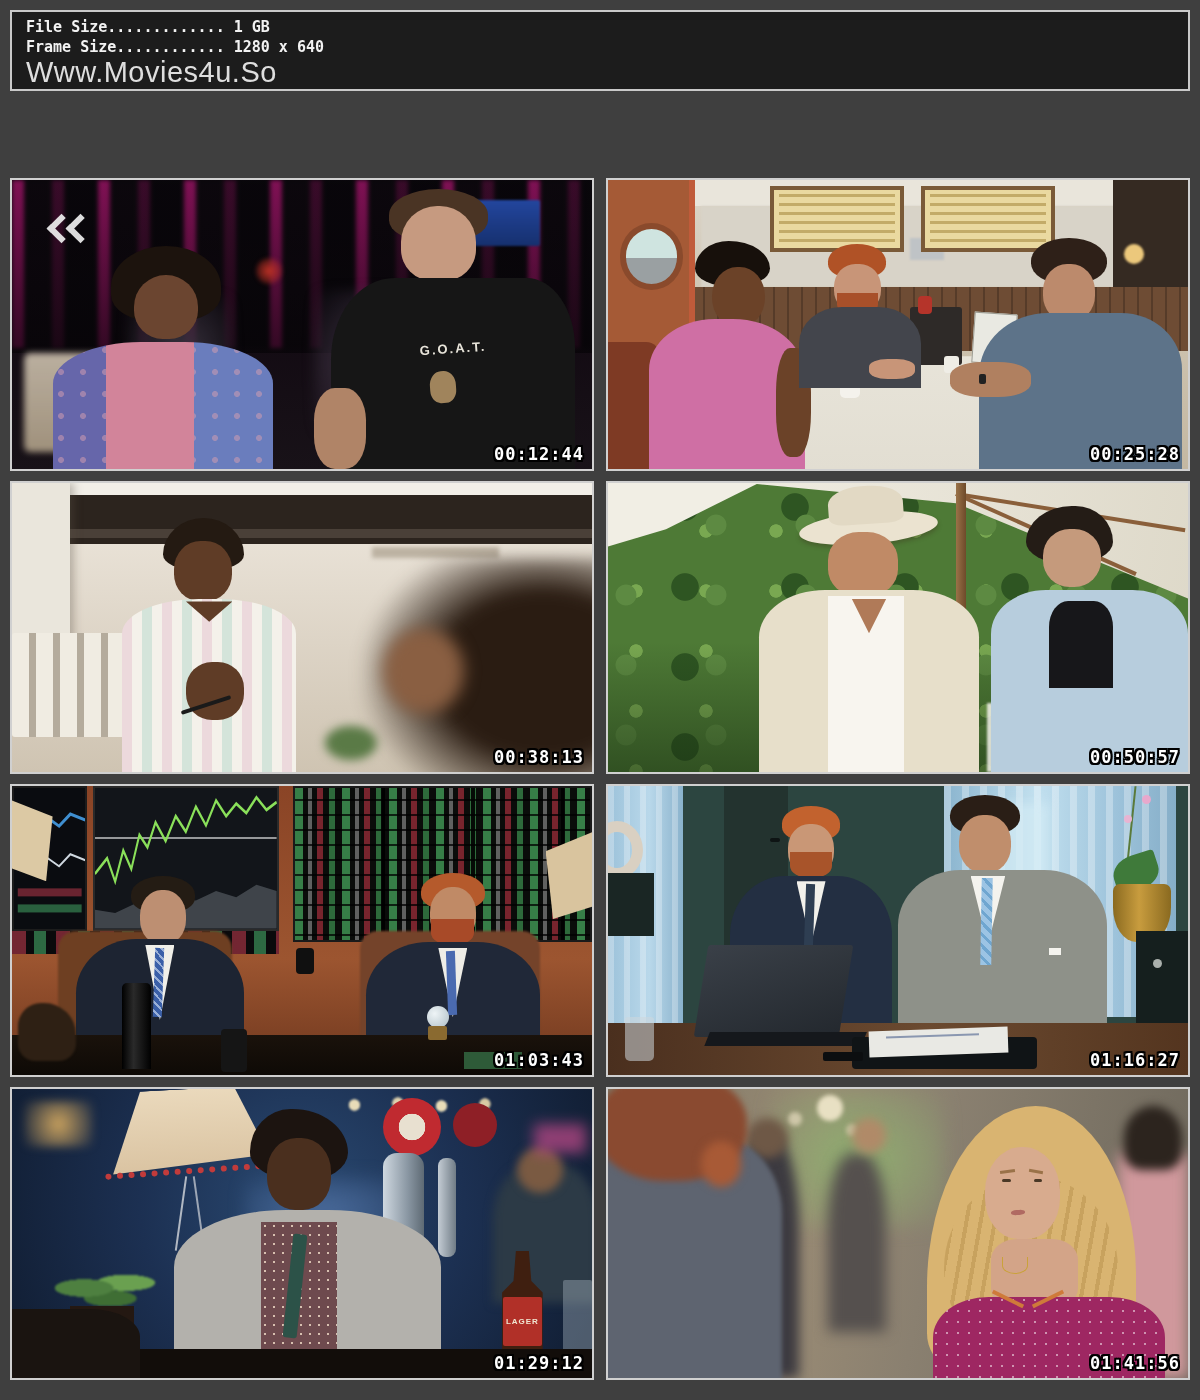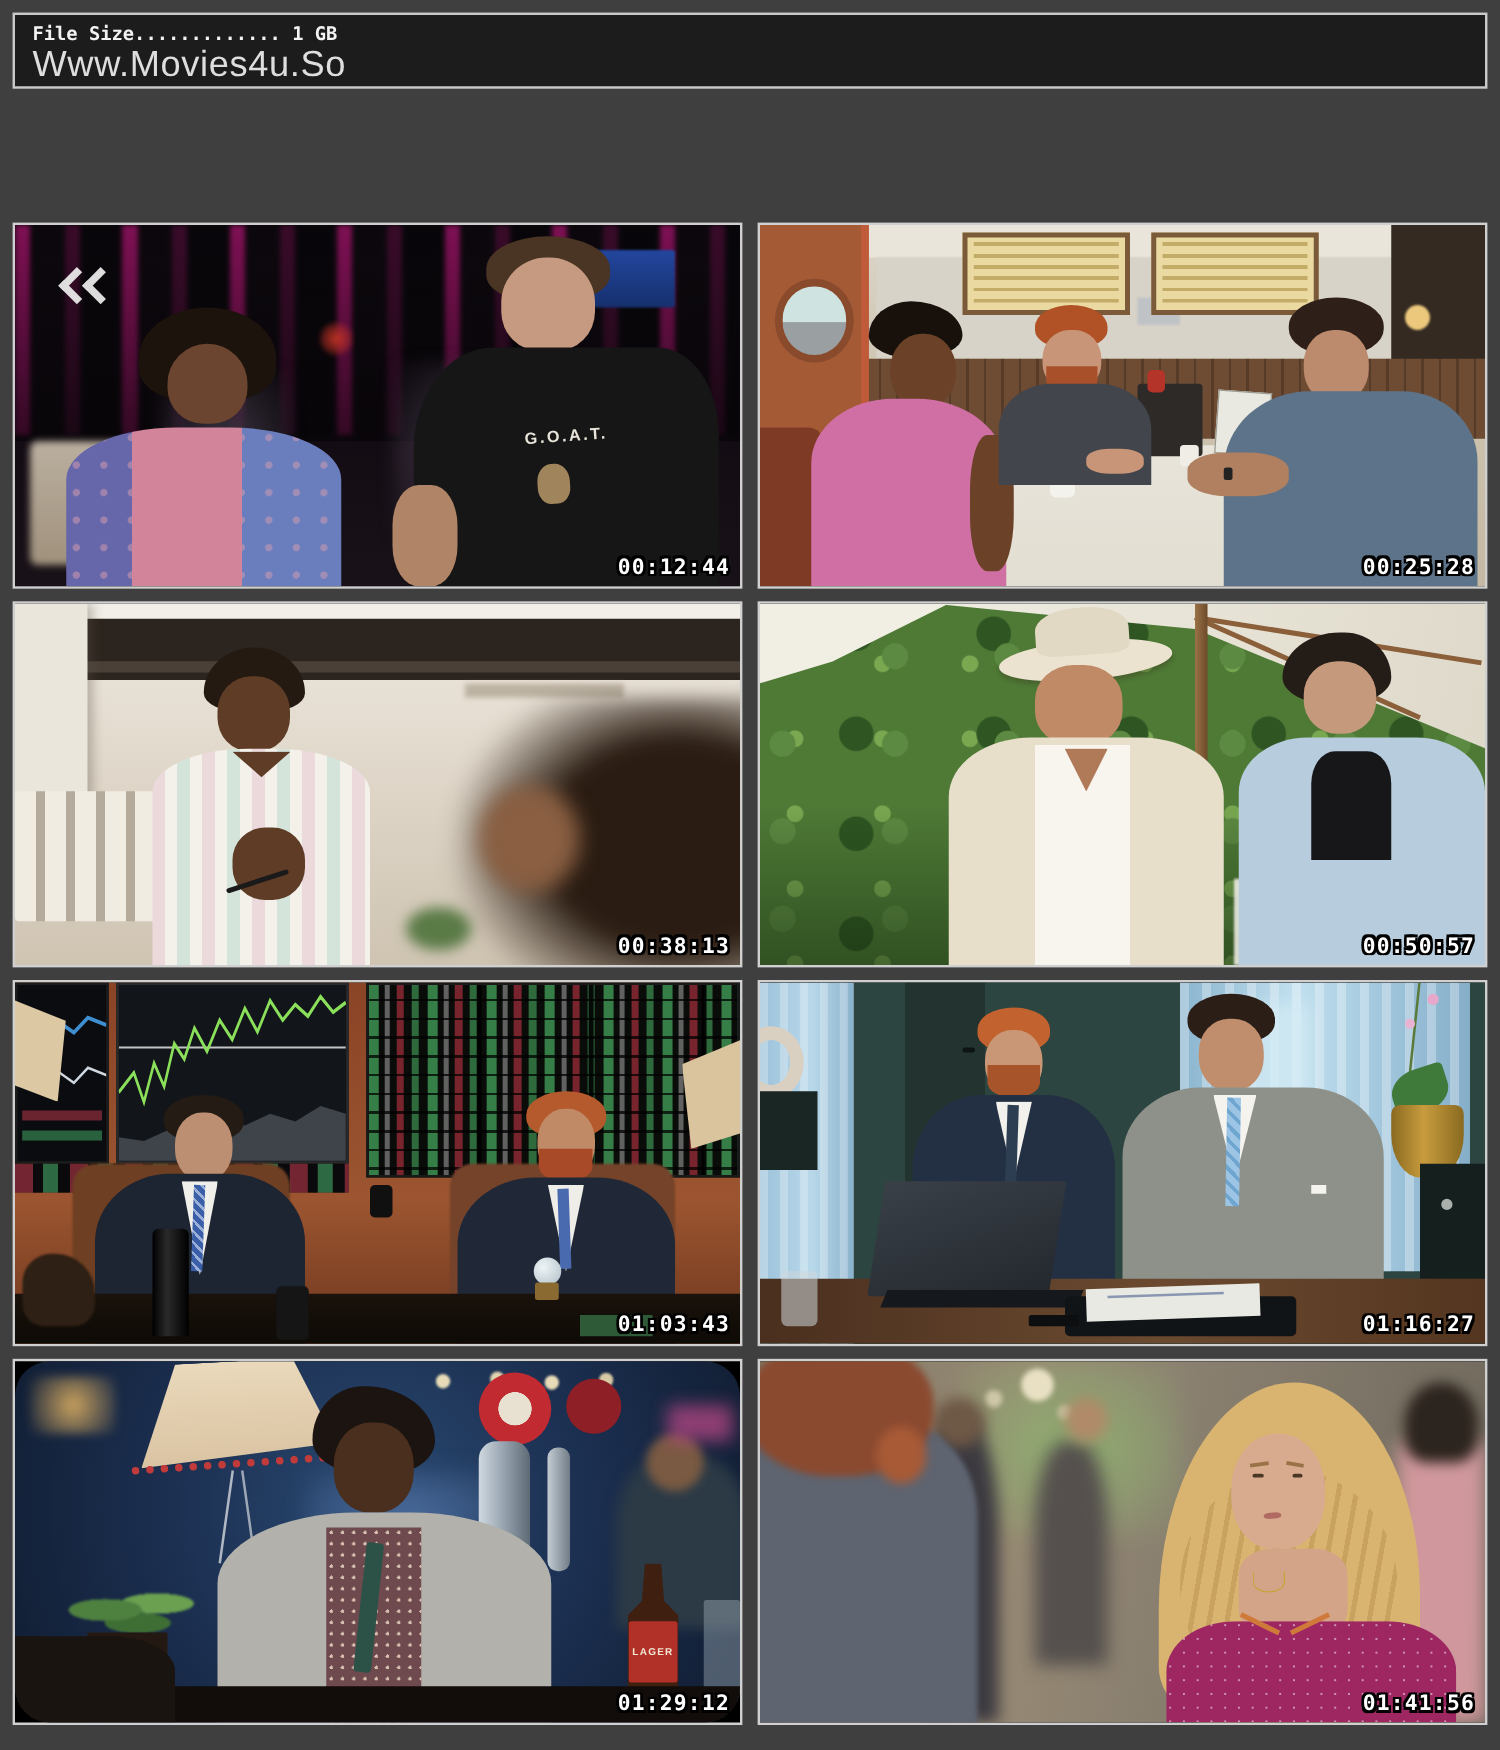--- a/index.html
+++ b/index.html
@@ -24,20 +24,21 @@
     text-shadow:-2px -2px 0 #000,2px -2px 0 #000,-2px 2px 0 #000,2px 2px 0 #000,
                  0 -2px 0 #000,0 2px 0 #000,-2px 0 0 #000,2px 0 0 #000;}
 </style>
 </head>
 <body>
 
 <div class="sheet">
 
   <div class="infobox">
     <div class="info-line">File Size............. 1 GB</div>
+    <div class="info-line">Frame Size............ 1280 x 640</div>
     <div class="watermark">Www.Movies4u.So</div>
   </div>
 
   <div class="grid">
 
     <div class="thumb" title="Two men chatting in a nightclub with pink tiled lights">
       <div class="scene" style="background:linear-gradient(180deg,#0b080d,#130b13 55%,#181218);">
         <div class="a" style="left:0;top:0;right:0;height:58%;opacity:.8;filter:blur(2px);background:repeating-linear-gradient(90deg,rgba(214,25,138,.85) 0 12px,rgba(14,9,15,.95) 12px 40px,rgba(150,20,100,.5) 40px 52px,rgba(9,7,11,.95) 52px 86px);"></div>
         <div class="a" style="left:0;top:0;right:0;height:60%;background:linear-gradient(180deg,rgba(6,4,7,.15),rgba(6,4,7,.7));"></div>
         <div class="a" style="left:42%;top:27%;width:26px;height:26px;border-radius:50%;background:radial-gradient(circle,#c03226,rgba(120,20,20,0));filter:blur(2px);"></div>
@@ -230,21 +231,21 @@
         <div class="a" style="left:42%;top:87%;width:32%;height:11%;background:#101416;border-radius:4px;"></div>
         <div class="a" style="left:45%;top:84%;width:24%;height:9%;background:#e9e9e4;transform:rotate(-2deg);"></div>
         <div class="a" style="left:48%;top:86%;width:16%;height:2px;background:#8a97b0;transform:rotate(-2deg);"></div>
         <div class="a" style="left:3%;top:80%;width:5%;height:15%;background:rgba(205,215,220,.55);border-radius:3px 3px 5px 5px;"></div>
         <div class="a" style="left:37%;top:92%;width:7%;height:3%;background:#0c0e10;border-radius:2px;"></div>
       </div>
       <div class="ts">01:16:27</div>
     </div>
 
     <div class="thumb" title="Man in a gray jacket sitting at a bar with beer taps">
-      <div class="scene" style="background:radial-gradient(circle at 50% 40%,#2a4a72 0%,#1c3052 48%,#101c30 100%);border-radius:28px;">
+      <div class="scene" style="background:radial-gradient(circle at 50% 40%,#2a4a72 0%,#1c3052 48%,#101c30 100%);">
         <div class="a" style="left:56%;top:2%;width:30%;height:7%;background:radial-gradient(circle 6px at 10% 50%,#e8dcb8 90%,transparent),radial-gradient(circle 6px at 35% 40%,#dfd2ae 90%,transparent),radial-gradient(circle 6px at 60% 55%,#e8dcb8 90%,transparent),radial-gradient(circle 6px at 85% 45%,#d8caa4 90%,transparent);filter:blur(1px);"></div>
         <div class="a" style="left:2%;top:4%;width:12%;height:16%;background:radial-gradient(circle,#caa25e,rgba(150,110,60,0));filter:blur(4px);"></div>
         <div class="a" style="left:40%;top:30%;width:28%;height:24%;background:radial-gradient(ellipse,#4a6a9a,rgba(40,60,100,0));filter:blur(8px);"></div>
         <div class="a" style="left:17%;top:0;width:27%;height:30%;clip-path:polygon(20% 0,80% 0,100% 80%,0 94%);background:linear-gradient(180deg,#ead9bc,#d9c2a0);transform:rotate(-3deg);"></div>
         <div class="a" style="left:16%;top:25%;width:29%;height:7px;border-bottom:6px dotted #c23b3b;transform:rotate(-4deg);"></div>
         <div class="a" style="left:29%;top:30%;width:2px;height:26%;background:rgba(240,240,240,.7);transform:rotate(8deg);"></div>
         <div class="a" style="left:32%;top:30%;width:2px;height:26%;background:rgba(240,240,240,.6);transform:rotate(-8deg);"></div>
         <div class="a" style="left:64%;top:3%;width:58px;height:58px;border-radius:50%;background:radial-gradient(circle,#e8e0d0 0 32%,#c02a30 33%);"></div>
         <div class="a" style="left:76%;top:5%;width:44px;height:44px;border-radius:50%;background:#8e1f26;"></div>
         <div class="a" style="left:64%;top:22%;width:7%;height:38%;border-radius:14px 14px 4px 4px;background:linear-gradient(90deg,#cfd8e0,#8a97a3 60%,#5e6a74);"></div>

